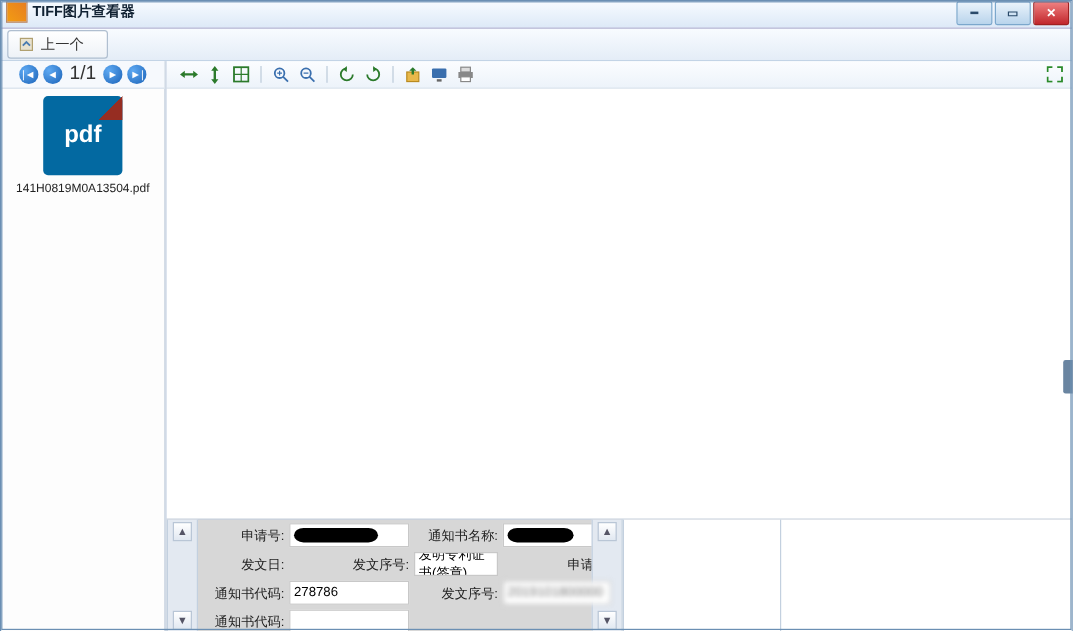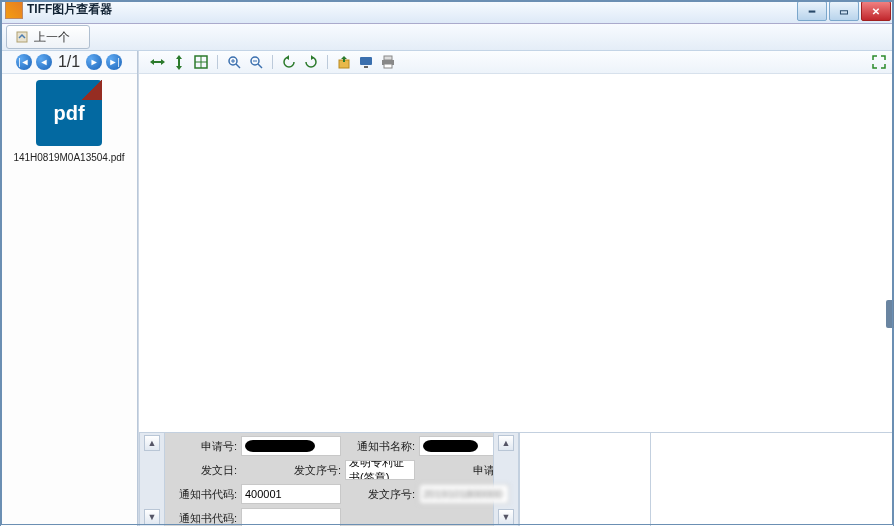--- a/index.html
+++ b/index.html
@@ -191,21 +191,21 @@
           <div class="fval">
               <div class="redacted" style="width:55px"></div>
             </div>
 
           <div class="flabel">发文日:</div>
           <div class="flabel">发文序号:</div>
           <div class="fval">发明专利证书(签章)</div>
 
           <div class="flabel">申请日:</div>
           <div class="flabel">通知书代码:</div>
-          <div class="fval">400001</div>
+          <div class="fval">278786</div>
 
           <div class="flabel">发文序号:</div>
           <div class="fval blurred">2019101800000</div>
           <div class="flabel">通知书代码:</div>
           <div class="fval"></div>
         </div>
         <div class="form-scroll">
           <div>▲</div>
           <div>▼</div>
         </div>

